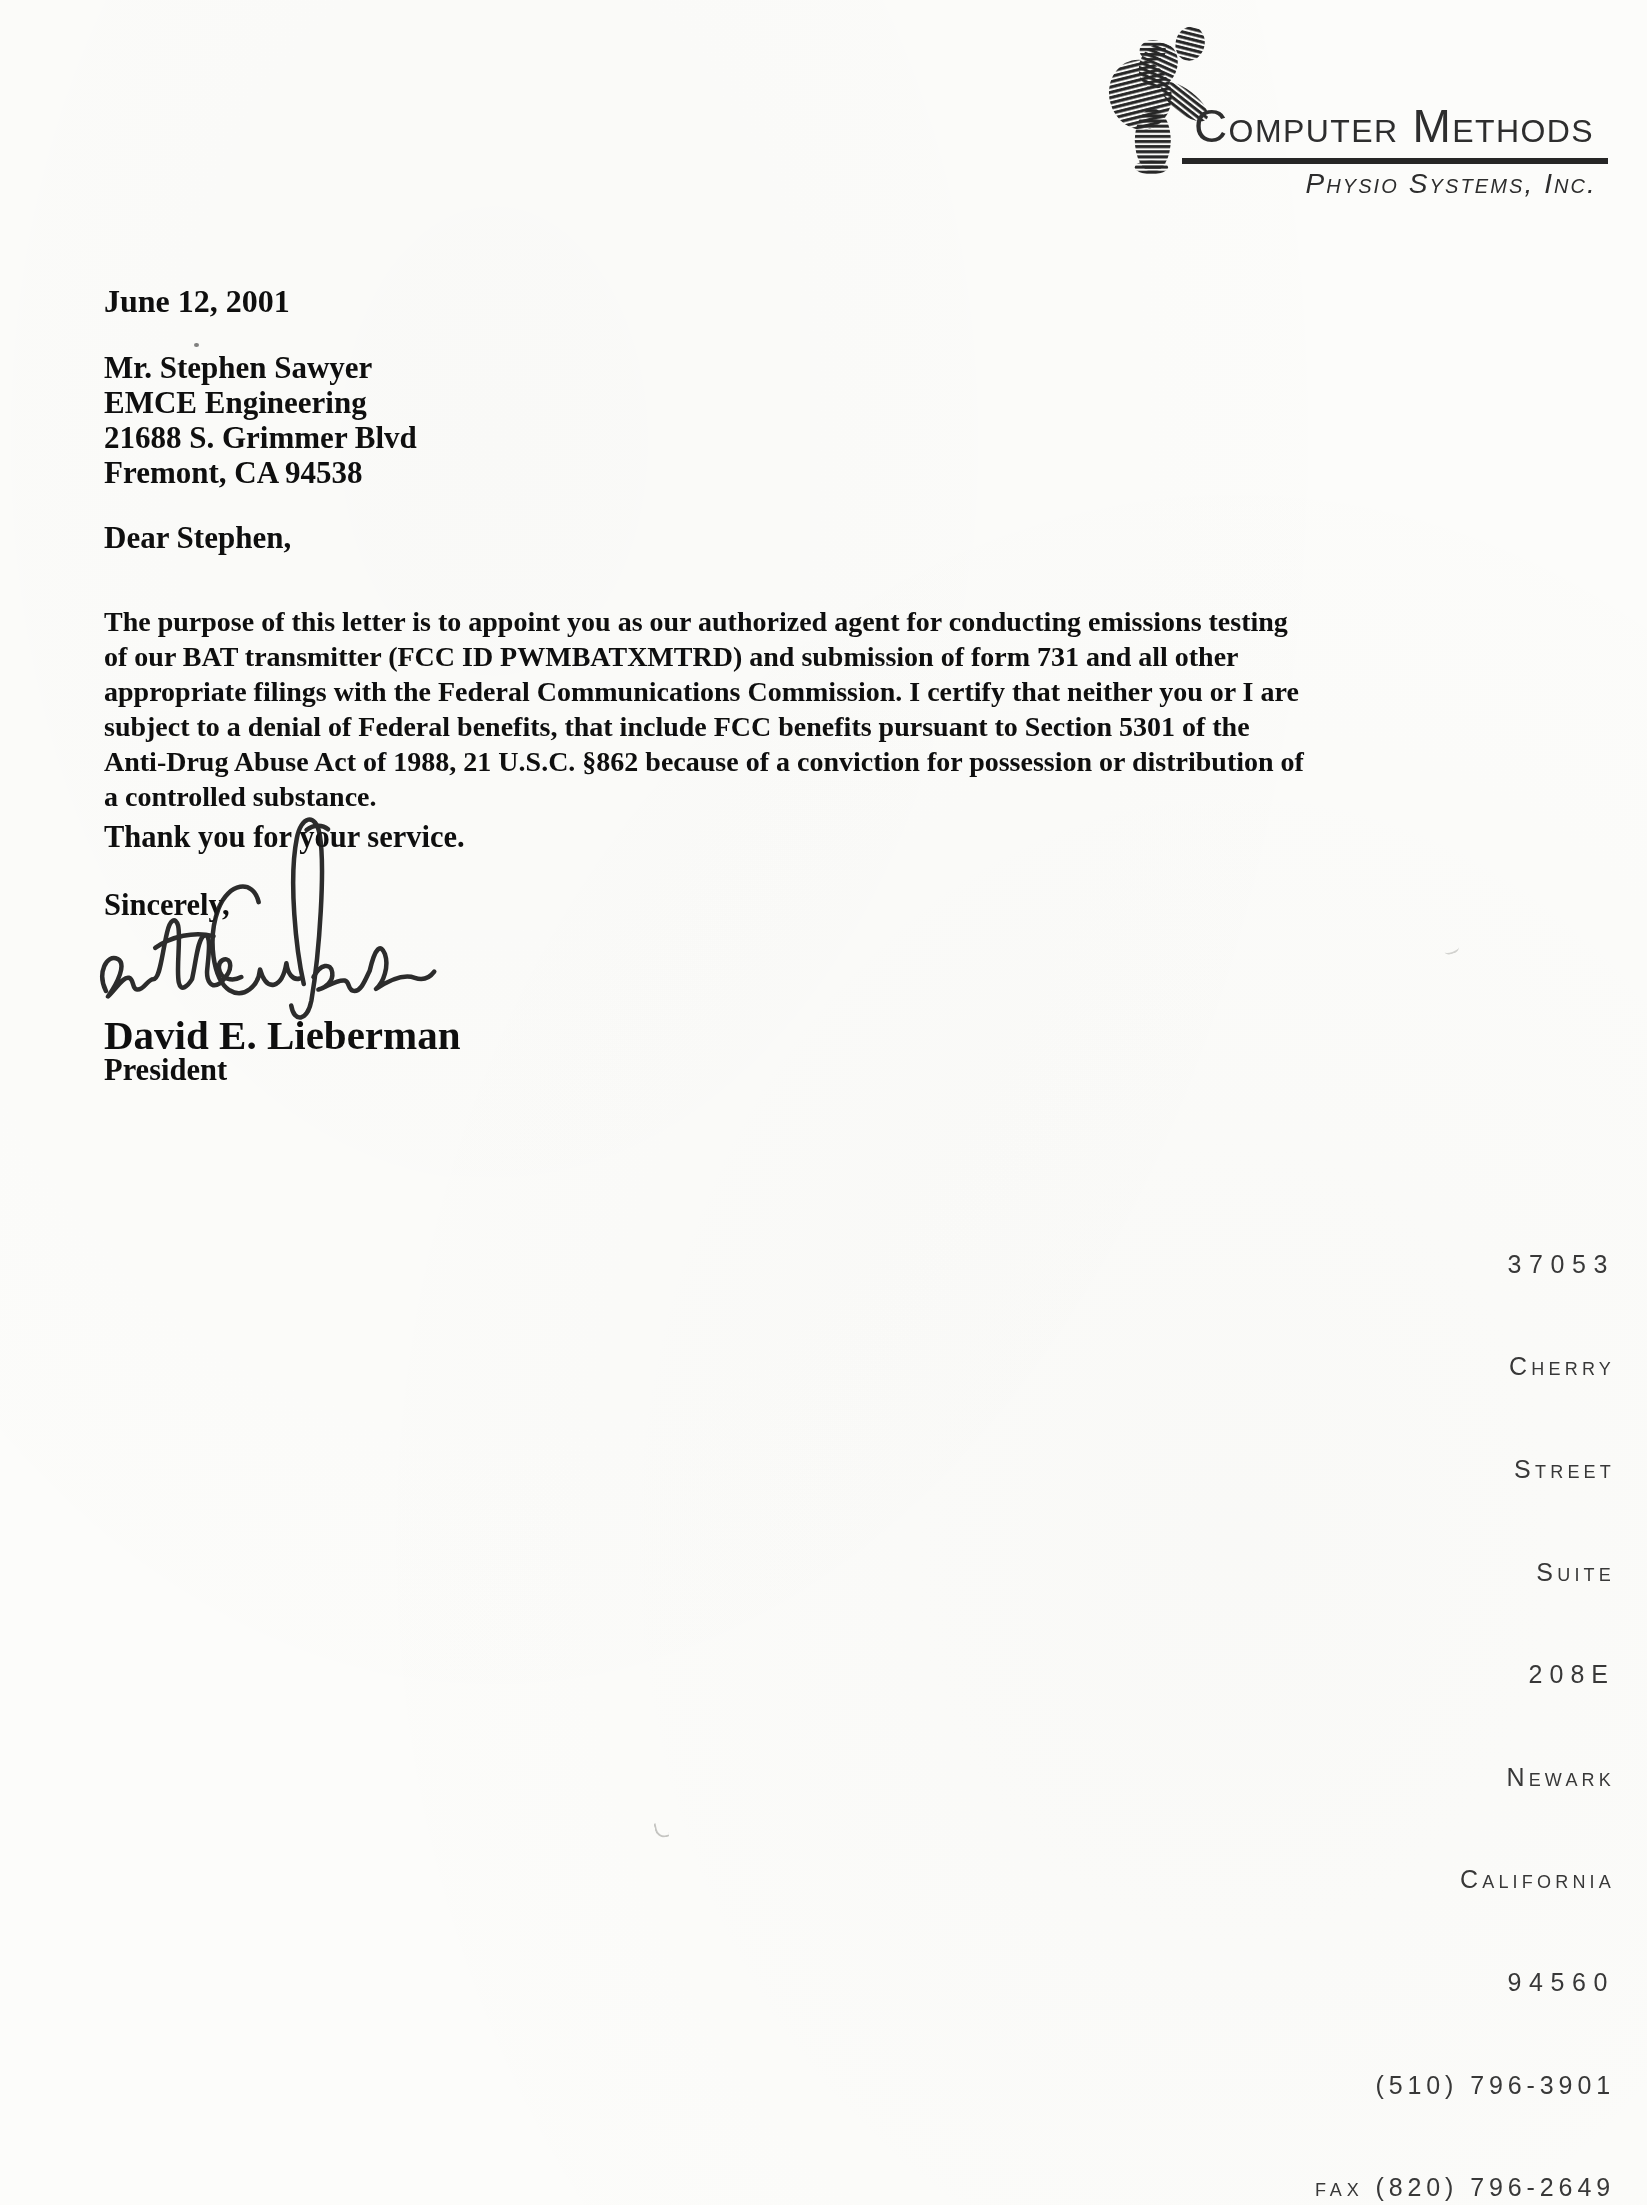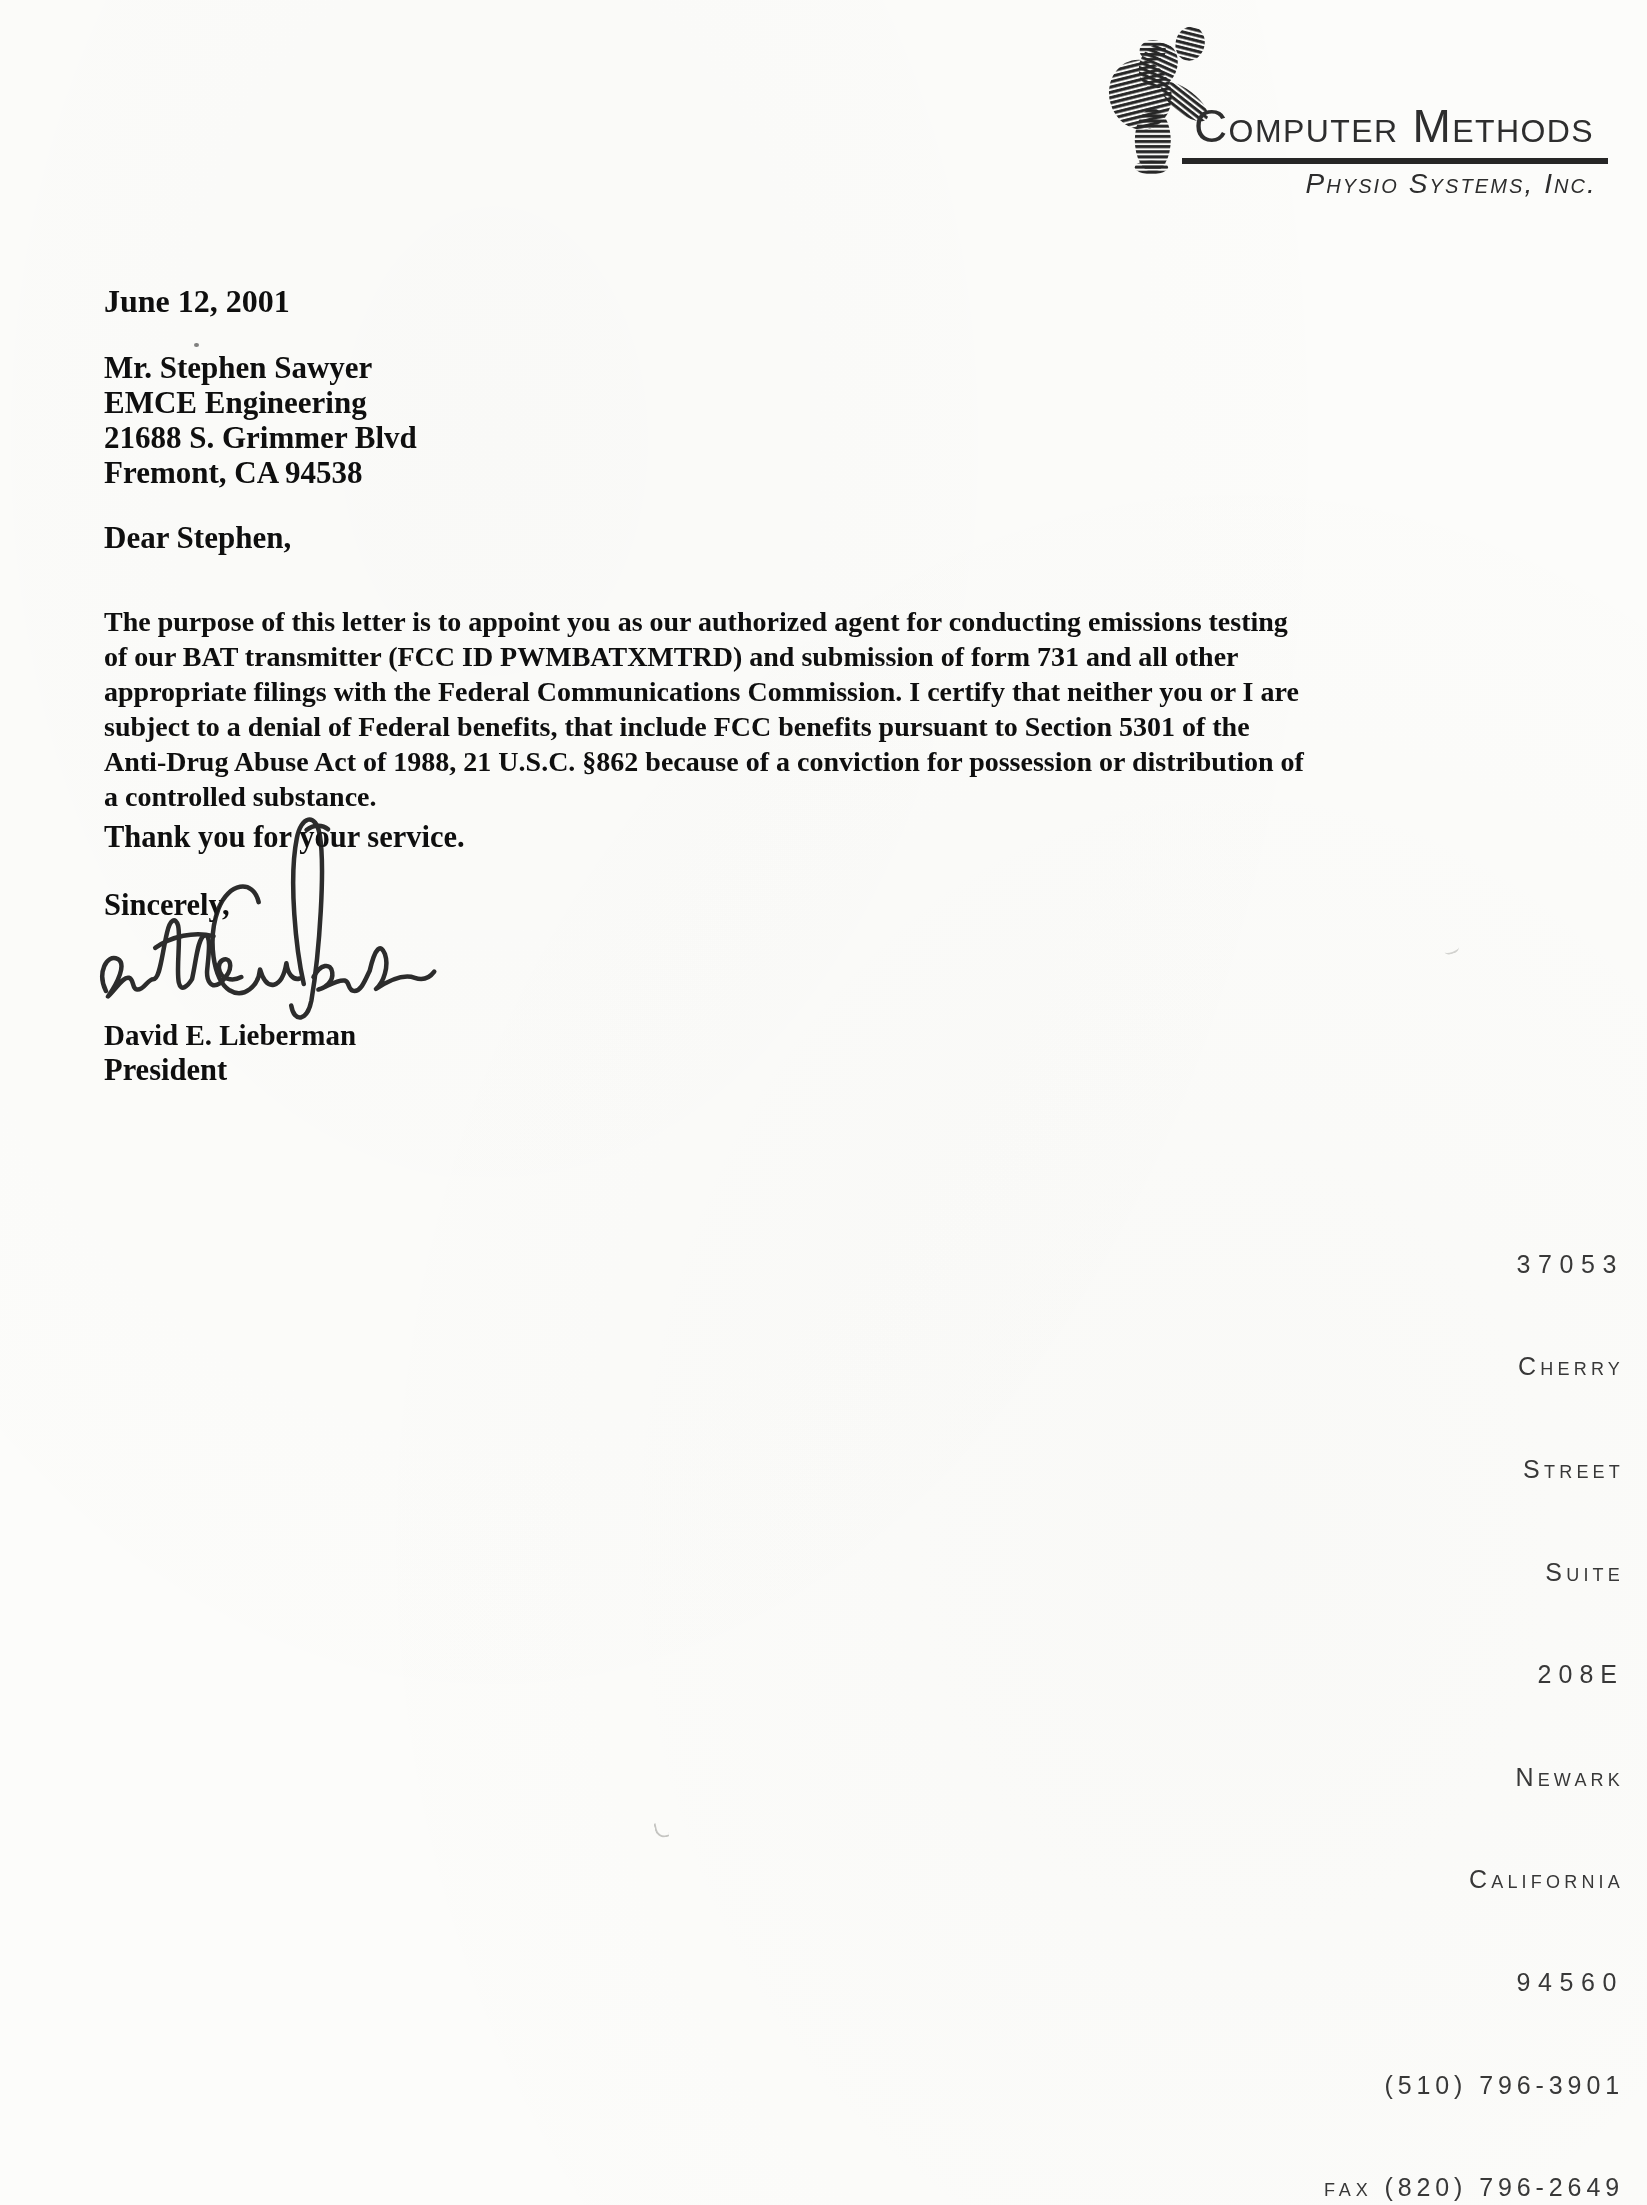--- a/index.html
+++ b/index.html
@@ -43,27 +43,27 @@
   }
 
   
   .letter-text{font-weight:bold;white-space:nowrap;position:absolute;left:104px;}
   .date-line{top:283px;font-size:32px;line-height:37px;}
   .recipient{top:350px;font-size:31px;line-height:35px;}
   .salutation{top:520px;font-size:31px;line-height:35px;}
   .body-par{top:604px;font-size:28px;line-height:35px;}
   .thanks{top:820px;font-size:30.5px;line-height:35px;}
   .closing{top:888px;font-size:30.5px;line-height:35px;}
-  .signer-name{top:1018px;font-size:29px;line-height:35px;}
+  .signer-name{top:1018px;font-size:41px;line-height:35px;}
   .signer-title{top:1053px;font-size:30.5px;line-height:35px;}
 
   .signature{position:absolute;left:83px;top:798px;}
 
   
-  .addr-col{position:absolute;top:0;right:24px;width:416px;height:2205px;}
+  .addr-col{position:absolute;top:0;right:33px;width:416px;height:2205px;}
   .addr-item{
     position:absolute;right:0;
     font-family:"Liberation Sans", sans-serif;
     font-variant:small-caps;
     font-size:25px;line-height:28px;
     letter-spacing:4.2px;
     color:#383838;
     white-space:nowrap;
   }
 

